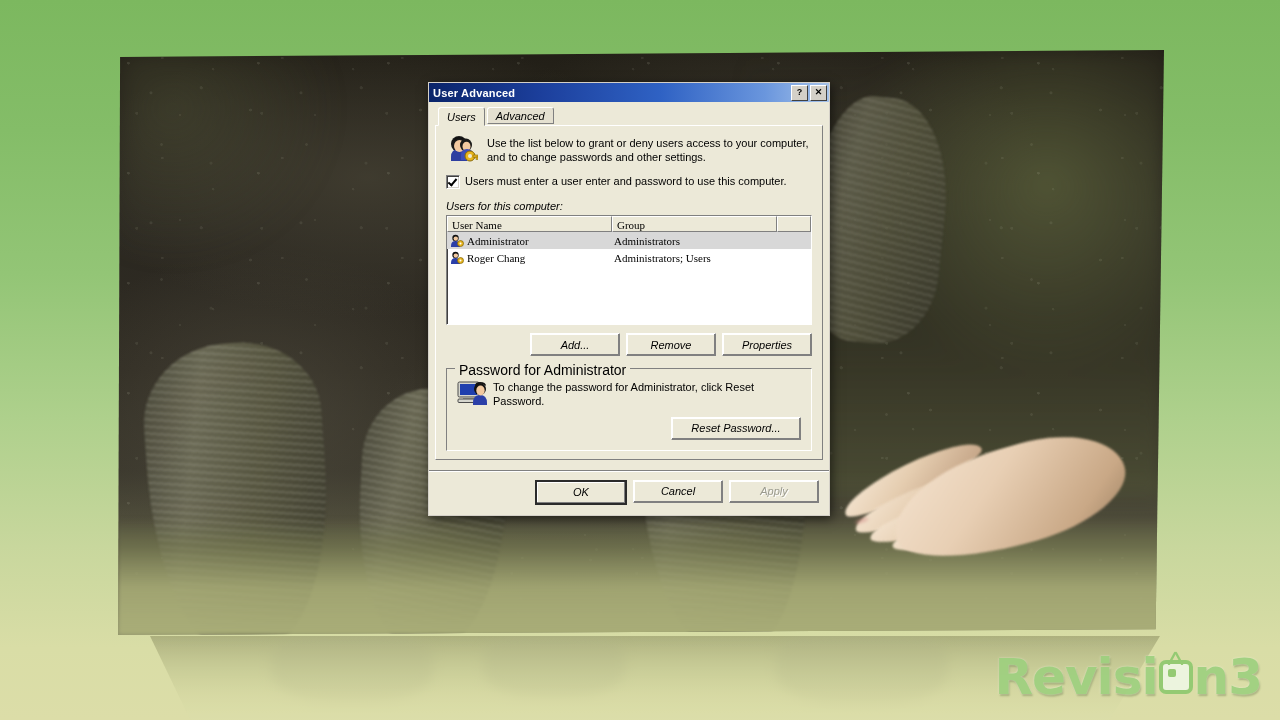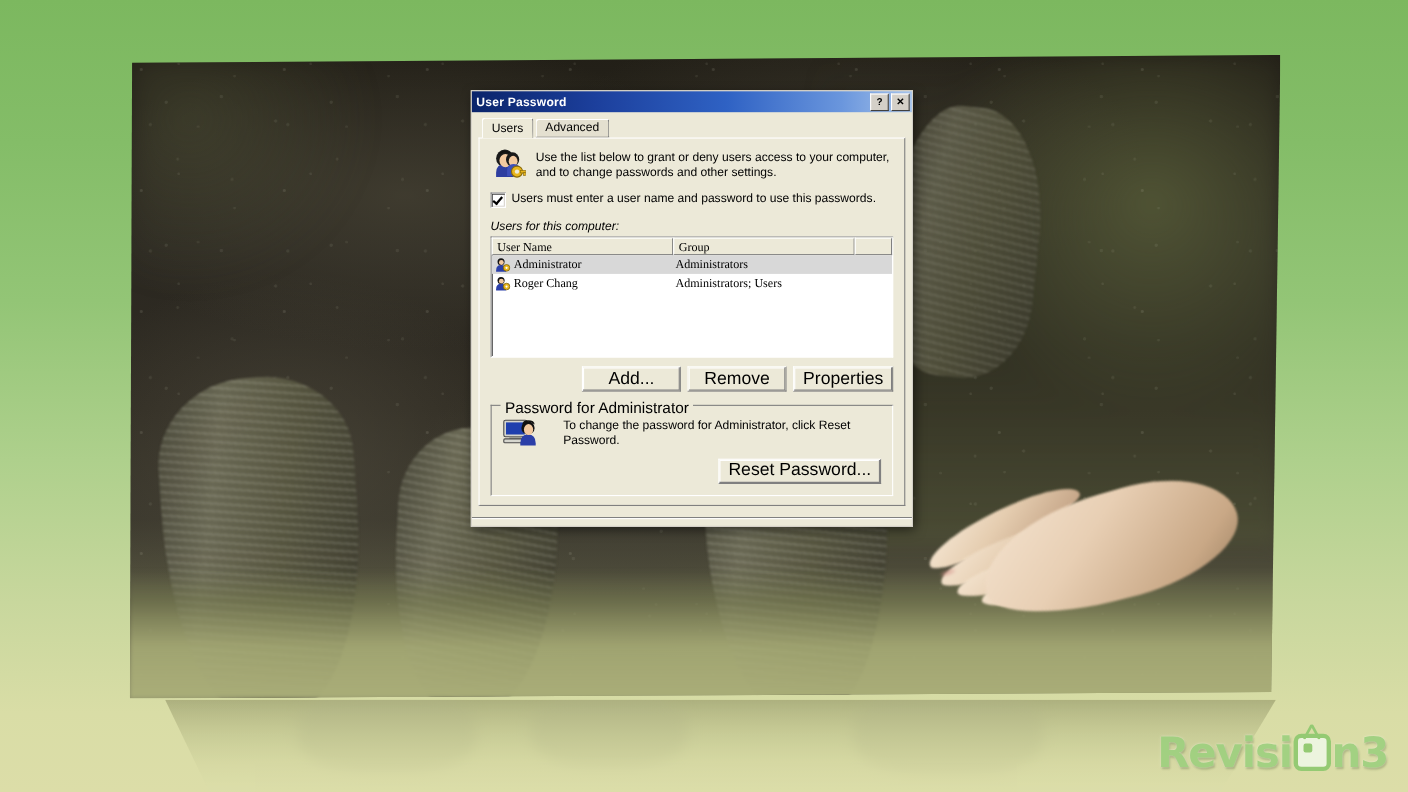--- a/index.html
+++ b/index.html
@@ -158,21 +158,21 @@
     background: linear-gradient(180deg, rgba(216,219,166,0) 0%, rgba(218,221,168,.55) 60%, rgba(220,222,170,.95) 100%);
   }
 
   
   #watermark {
     position: absolute;
     right: 18px; bottom: 14px;
     display: flex; align-items: center;
     font-family: "DejaVu Sans", sans-serif;
     font-weight: 700;
-    font-size: 38px;
+    font-size: 50px;
     letter-spacing: -1px;
     color: #9ed07f;
     text-shadow: 0 0 2px rgba(255,255,255,.55), 1px 2px 2px rgba(90,110,60,.45);
     opacity: .92;
     user-select: none;
   }
   #watermark .wm-tv {
     position: relative;
     display: inline-block;
     width: 26px; height: 26px;
@@ -232,25 +232,26 @@
     line-height: 1;
     color: #000;
     font-family: "Liberation Sans", sans-serif;
   }
 
   .dialog-body { padding: 5px 6px 6px 6px; }
 
   
   .tabstrip {
     display: flex;
-    align-items: center;
+    align-items: flex-start;
     height: 19px;
     padding-left: 3px;
     position: relative;
     z-index: 2;
+    font-style: italic;
   }
   .tab {
     height: 17px;
     padding: 0 8px;
     display: flex; align-items: center;
     font-size: 11px;
     background: #ece9d8;
     border: 1px solid;
     border-color: #fff #808080 #ece9d8 #fff;
     border-radius: 3px 3px 0 0;
@@ -327,46 +328,47 @@
   .lv-cell.c1 { width: 165px; padding-left: 2px; }
 
   .btnrow { display: flex; justify-content: flex-end; gap: 6px; margin-top: 8px; }
   .winbtn {
     min-width: 72px;
     height: 21px;
     background: #ece9d8;
     border: 1px solid;
     border-color: #fff #808080 #808080 #fff;
     box-shadow: inset -1px -1px 0 #808080, inset 1px 1px 0 #fff;
-    font-size: 16px;
+    font-size: 11px;
     font-family: "Liberation Sans", sans-serif;
     color: #000;
     display: flex; align-items: center; justify-content: center;
     padding: 0 8px;
     cursor: default;
+    font-style: italic;
   }
   .winbtn.disabled { color: #9a9a8e; text-shadow: 1px 1px 0 #fff; }
   .winbtn.default { border: 2px solid #2b2b2b; box-shadow: inset -1px -1px 0 #808080, inset 1px 1px 0 #fff; }
 
   
   .groupbox {
     margin-top: 12px;
     border: 1px solid;
     border-color: #808080 #fff #fff #808080;
     padding: 10px 10px 10px 10px;
     position: relative;
   }
   .groupbox > .gb-title {
     position: absolute;
     top: -7px; left: 8px;
     background: #ece9d8;
     padding: 0 4px;
     font-size: 14px;
   }
-  .gb-row { display: flex; gap: 23px; align-items: flex-start; }
+  .gb-row { display: flex; gap: 4px; align-items: flex-start; }
   .gb-text { line-height: 1.3; padding-top: 1px; }
 
   .footsep {
     border-top: 1px solid #808080;
     border-bottom: 1px solid #fff;
     margin: 10px -6px 0 -6px;
   }
   .footer {
     display: flex; justify-content: flex-end; gap: 6px;
     padding: 8px 4px 4px 4px;
@@ -427,21 +429,21 @@
         <path d="M4 13 L10 2" stroke="#8fc96f" stroke-width="2.4" fill="none" stroke-linecap="round"></path>
         <path d="M17 13 L11 2" stroke="#8fc96f" stroke-width="2.4" fill="none" stroke-linecap="round"></path>
       </svg>
     </span>
       <span>n3</span>
   </div>
 
   <div id="dialog">
 
     <div class="titlebar">
-      <div class="title">User Password</div>
+      <div class="title">User Advanced</div>
       <div class="tb-btn">?</div>
       <div class="tb-btn">✕</div>
     </div>
 
     <div class="dialog-body">
 
       <div class="tabstrip">
         <div class="tab">Users</div>
         <div class="tab inactive">Advanced</div>
       </div>
@@ -460,21 +462,21 @@
             <circle cx="24" cy="21" r="5" fill="#e8b51d" stroke="#8a6a06" stroke-width="1"></circle>
             <circle cx="24" cy="21" r="2" fill="#ece9d8"></circle>
             <rect x="27" y="20" width="5" height="2.2" fill="#e8b51d" stroke="#8a6a06" stroke-width=".6"></rect>
             <rect x="30" y="22" width="2" height="2.4" fill="#e8b51d" stroke="#8a6a06" stroke-width=".6"></rect>
           </svg>
           <div class="intro-text">Use the list below to grant or deny users access to your computer, and to change passwords and other settings.</div>
         </div>
 
         <div class="checkrow">
           <span class="wincheck"></span>
-          <span>Users must enter a user name and password to use this passwords.</span>
+          <span>Users must enter a user enter and password to use this computer.</span>
         </div>
 
         <div class="label-row">Users for this computer:</div>
 
         <div class="listview">
           <div class="lv-header">
             <div class="lv-th c0">User Name</div>
             <div class="lv-th c1">Group</div>
             <div class="lv-th c2"></div>
           </div>
@@ -534,17 +536,22 @@
           </div>
           <div class="btnrow">
             <div class="winbtn" style="min-width:112px;">Reset Password...</div>
           </div>
         </div>
 
       </div>
 
       <div class="footsep"></div>
 
+      <div class="footer">
+        <div class="winbtn default">OK</div>
+        <div class="winbtn">Cancel</div>
+        <div class="winbtn disabled">Apply</div>
+      </div>
 
     </div>
   </div>
 
 </div>
 
 </body></html>

